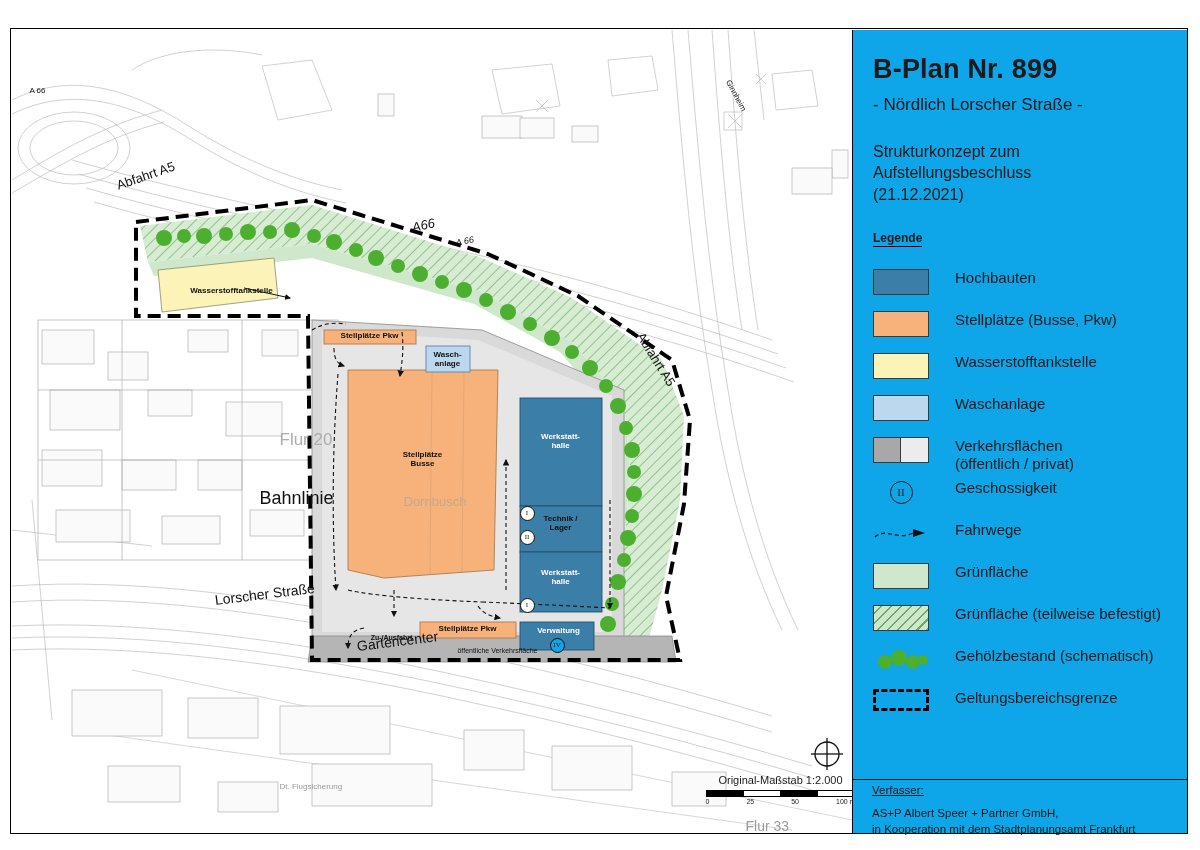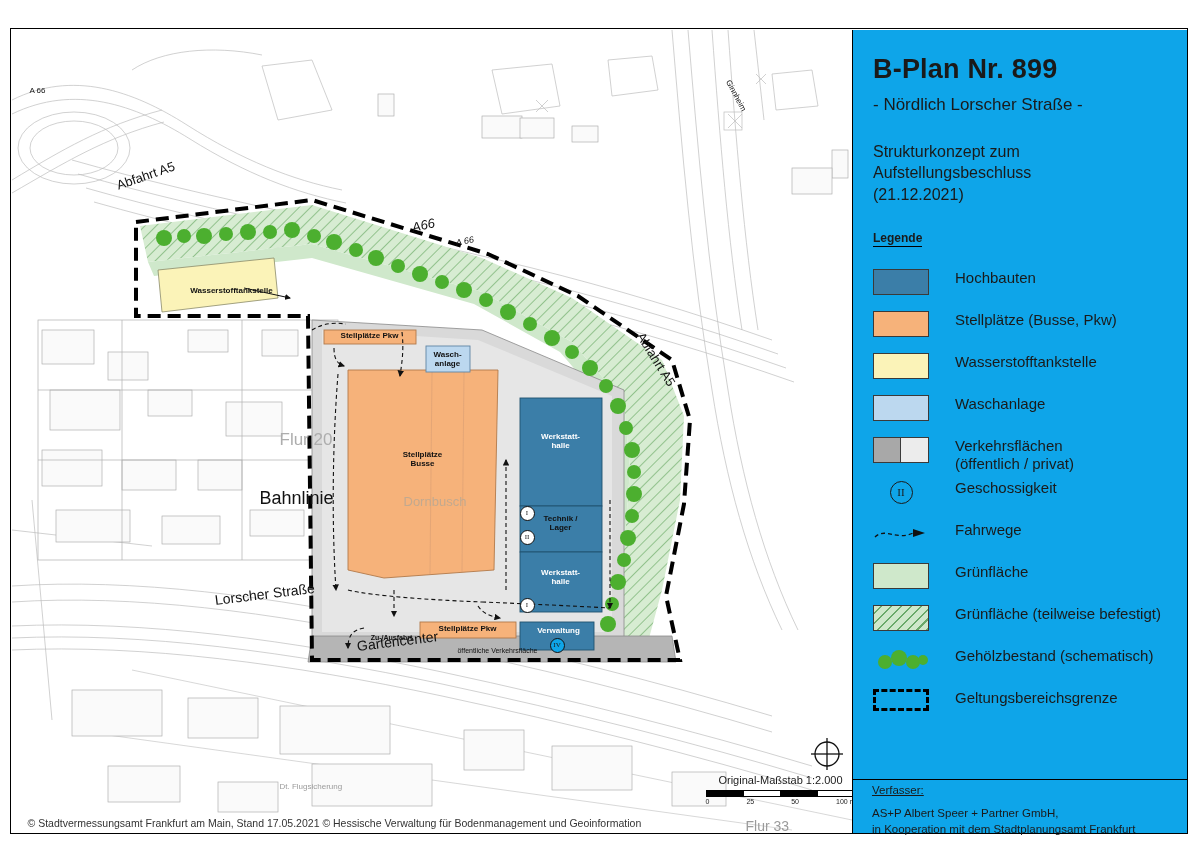--- a/index.html
+++ b/index.html
@@ -452,21 +452,20 @@
           <div class="sb-light"></div>
       </div>
       <div id="scalebar-ticks">
         <span>0</span>
         <span>25</span>
         <span>50</span>
         <span>100 m</span>
       </div>
     </div>
 
-    <div id="copyright">© Stadtvermessungsamt Frankfurt am Main, Stand 17.05.2021 © Hessische Verwaltung für Bodenmanagement und Geoinformation</div>
   </div>
 
   <div id="legend-panel">
     <div id="title-main">B-Plan Nr. 899</div>
     <div id="title-sub">- Nördlich Lorscher Straße -</div>
     <div id="title-desc" style="white-space:pre-line;">Strukturkonzept zum
 Aufstellungsbeschluss
 (21.12.2021)</div>
 
     <div id="legend-heading">Legende</div>

